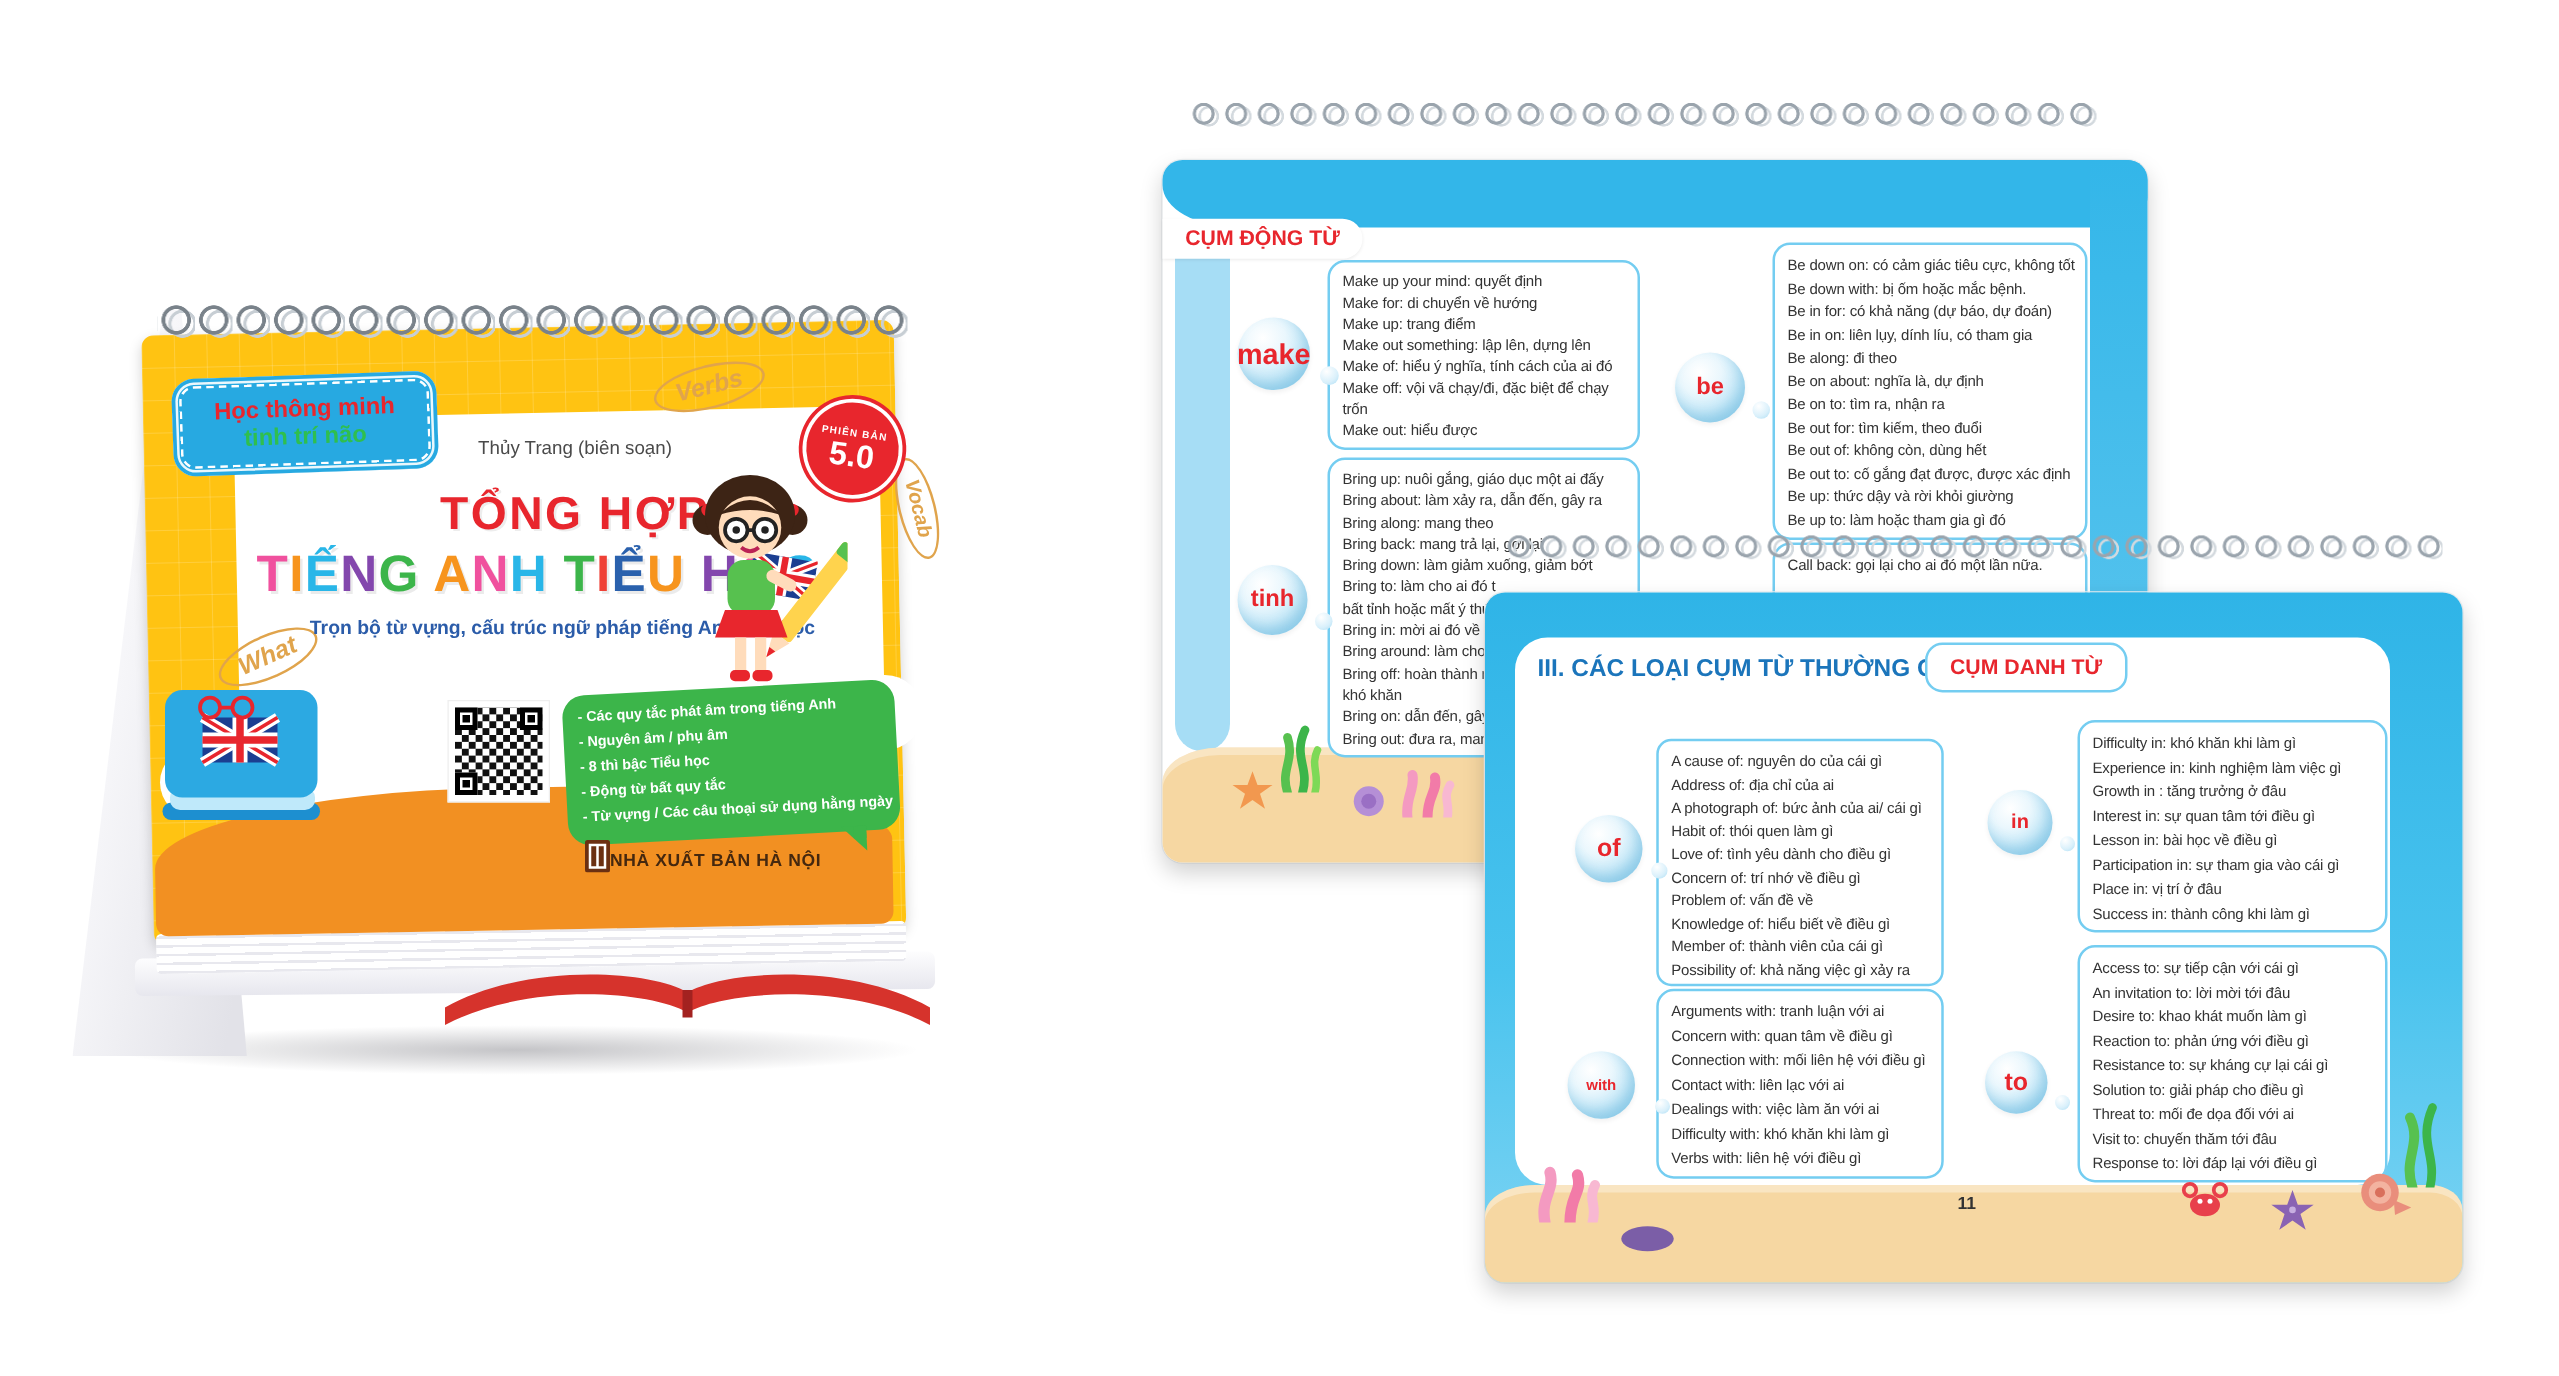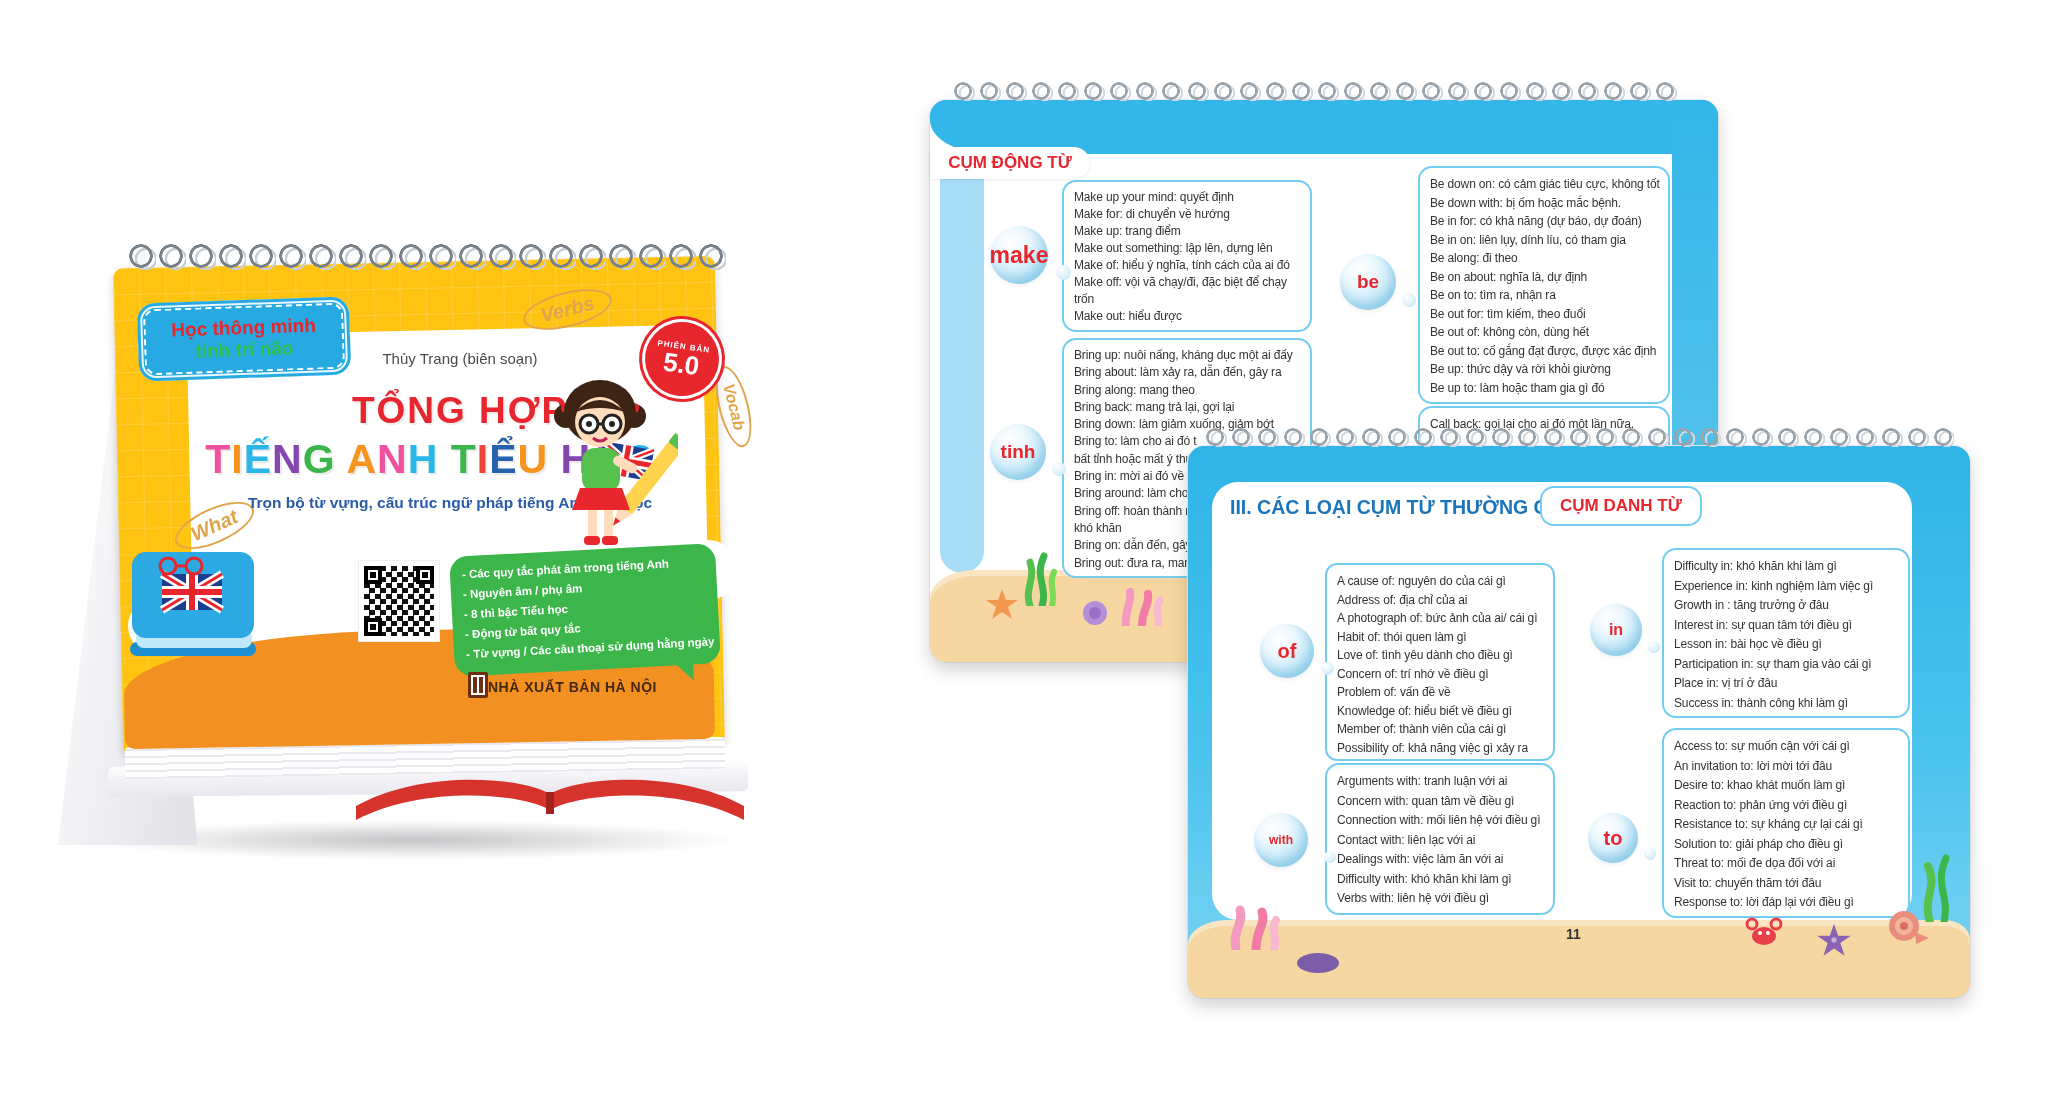--- a/index.html
+++ b/index.html
@@ -81,21 +81,21 @@
   .qr-f{position:absolute;width:18px;height:18px;background:#fff;border:4px solid #000;box-sizing:border-box;}
   .qr-f::after{content:"";position:absolute;inset:2px;background:#000;}
   .bluebook{left:116px;top:546px;width:152px;height:118px;z-index:10;}
   .girl{left:538px;top:372px;width:140px;height:200px;z-index:10;}
   .publisher{left:468px;top:672px;z-index:10;display:flex;align-items:center;gap:0;}
   .publisher .ptxt{color:#45280f;font-weight:bold;font-size:14px;letter-spacing:.5px;}
 
   
   .page{position:absolute;}
   .page-body{position:absolute;background:#fff;border-radius:16px;
-    box-shadow:0 8px 18px rgba(0,0,0,.18), 0 0 0 1px #eef2f4;}
+    box-shadow:0 8px 18px rgba(0,0,0,.18), 0 0 0 1px #eef2f4;margin-top:28px;}
   .p-band{position:absolute;left:0;top:0;width:100%;height:54px;background:#33b6e9;
     border-radius:16px 16px 40px 60px/16px 16px 24px 34px;}
   .p-rightcol{position:absolute;right:0;top:0;width:46px;height:100%;
     background:linear-gradient(#33b6e9,#63c8ef);border-radius:0 16px 16px 0;}
   .p-sand{position:absolute;left:0;bottom:0;width:100%;background:#f6d7a2;
     border-radius:46px 30px 16px 16px/28px 22px 16px 16px;
     box-shadow:inset 0 6px 0 rgba(255,255,255,.35);}
   .p-strip{position:absolute;background:#a6ddf5;border-radius:22px;}
   .pill{position:absolute;background:#fff;border-radius:0 20px 20px 0;display:flex;align-items:center;
     justify-content:center;color:#e8262d;font-weight:800;font-size:17px;box-shadow:0 1px 3px rgba(0,0,0,.08);}
@@ -290,21 +290,21 @@
           <div class="line">Be up to: làm hoặc tham gia gì đó</div>
         </div>
 
       <div class="vbox" style="left:488px;top:306px;width:252px;height:58px;--lh:18px;">
           <div class="line">Call back: gọi lại cho ai đó một lần nữa.</div>
         </div>
 
       <div class="bubble" style="left:60px;top:324px;width:56px;height:56px;font-size:19px;">tinh</div>
       <div class="bubble-s" style="left:122px;top:362px;width:14px;height:14px;"></div>
       <div class="vbox" style="left:132px;top:238px;width:250px;height:240px;--lh:17.3px;">
-          <div class="line">Bring up: nuôi nấng, kháng dục một ai đấy</div>
+          <div class="line">Bring up: nuôi gắng, giáo dục một ai đấy</div>
           <div class="line">Bring about: làm xảy ra, dẫn đến, gây ra</div>
           <div class="line">Bring along: mang theo</div>
           <div class="line">Bring back: mang trả lại, gợi lại</div>
           <div class="line">Bring down: làm giảm xuống, giảm bớt</div>
           <div class="line">Bring to: làm cho ai đó t</div>
           <div class="line">bất tỉnh hoặc mất ý thứ</div>
           <div class="line">Bring in: mời ai đó về l</div>
           <div class="line">Bring around: làm cho t</div>
           <div class="line">Bring off: hoàn thành m</div>
           <div class="line">khó khăn</div>
@@ -385,21 +385,21 @@
           <div class="line">Connection with: mối liên hệ với điều gì</div>
           <div class="line">Contact with: liên lạc với ai</div>
           <div class="line">Dealings with: việc làm ăn với ai</div>
           <div class="line">Difficulty with: khó khăn khi làm gì</div>
           <div class="line">Verbs with: liên hệ với điều gì</div>
         </div>
 
       <div class="bubble" style="left:400px;top:367px;width:50px;height:50px;font-size:20px;">to</div>
       <div class="bubble-s" style="left:456px;top:402px;width:12px;height:12px;"></div>
       <div class="vbox" style="left:474px;top:282px;width:248px;height:190px;--lh:19.5px;">
-          <div class="line">Access to: sự muốn cận với cái gì</div>
+          <div class="line">Access to: sự tiếp cận với cái gì</div>
           <div class="line">An invitation to: lời mời tới đâu</div>
           <div class="line">Desire to: khao khát muốn làm gì</div>
           <div class="line">Reaction to: phản ứng với điều gì</div>
           <div class="line">Resistance to: sự kháng cự lại cái gì</div>
           <div class="line">Solution to: giải pháp cho điều gì</div>
           <div class="line">Threat to: mối đe dọa đối với ai</div>
           <div class="line">Visit to: chuyến thăm tới đâu</div>
           <div class="line">Response to: lời đáp lại với điều gì</div>
         </div>
 

